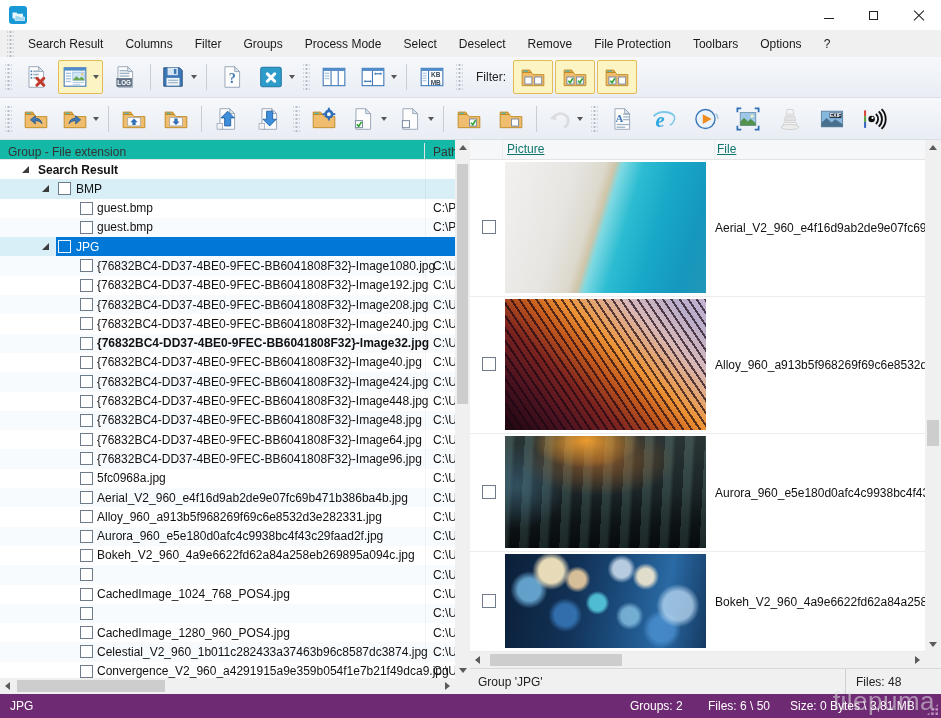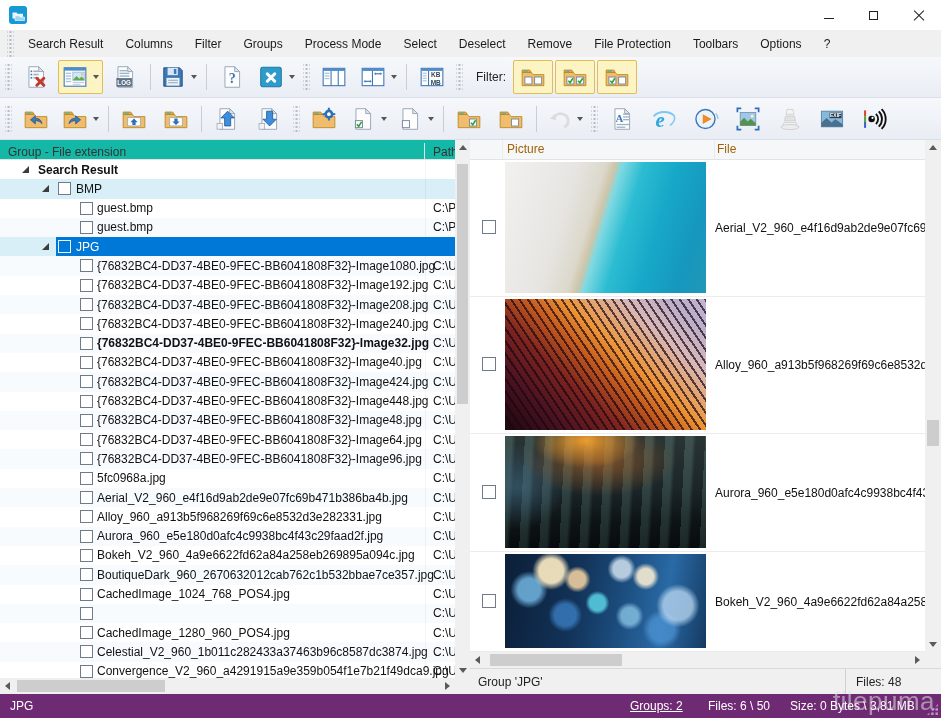--- a/index.html
+++ b/index.html
@@ -52,21 +52,21 @@
   .trow::after{content:"";position:absolute;left:425px;top:0;bottom:0;width:1px;background:rgba(0,0,0,0.045);}
   .trow.sel::after{display:none;}
   .caret{position:absolute;top:6px;width:0;height:0;border-left:7px solid transparent;border-bottom:7px solid #3c3c3c;}
   .cb{position:absolute;top:3px;width:13px;height:13px;background:#fff;border:1px solid #6e7b8a;}
   .trow.sel .cb{background:transparent;border-color:#e8f2fa;}
   .tlbl{position:absolute;top:2.5px;white-space:nowrap;}
   .trow.sel .tlbl{color:#fff;}
   .pathcell{position:absolute;left:433px;top:2.5px;white-space:nowrap;}
 
   .right-panel{position:relative;flex:1;height:100%;}
-  .rp-headers{height:20px;display:flex;background:#f6f7f8;border-bottom:1px solid #e3e3e3;font-size:12px;color:#a16207;}
+  .rp-headers{height:20px;display:flex;background:#f6f7f8;border-bottom:1px solid #e3e3e3;font-size:12px;color:#0f766e;text-decoration:underline;}
   .rp-h-blank{width:33px;border-right:1px solid #ececec;}
   .rp-h-picture{width:212px;padding:2px 0 0 4px;border-right:1px solid #ececec;}
   .rp-h-file{flex:1;padding:2px 0 0 2px;}
   .rp-rows{position:absolute;top:20px;left:0;right:16px;bottom:42px;overflow:hidden;background:#fff;}
   .prow{position:relative;border-bottom:1px solid #ececec;}
   .pcb{position:absolute;left:12px;top:50%;margin-top:-8px;width:14px;height:14px;border:1px solid #6e7b8a;background:#fff;}
   .pimg{position:absolute;left:35px;top:2px;bottom:3px;width:201px;}
   .pfile{position:absolute;left:245px;right:0;top:0;bottom:0;display:flex;align-items:center;font-size:12px;color:#111;white-space:nowrap;overflow:hidden;}
   .rp-status{position:absolute;left:0;right:0;bottom:0;height:26px;background:#f0f0f0;border-top:1px solid #d9d9d9;font-size:12px;color:#222;}
   .rp-status .gtext{position:absolute;left:8px;top:6px;}
@@ -84,21 +84,21 @@
   .hthumb{position:absolute;top:2px;height:12px;background:#cdcdcd;}
   .corner{position:absolute;background:#f0f0f0;}
   .tri-up{width:0;height:0;border-left:4px solid transparent;border-right:4px solid transparent;border-bottom:5px solid #5a5a5a;}
   .tri-down{width:0;height:0;border-left:4px solid transparent;border-right:4px solid transparent;border-top:5px solid #5a5a5a;}
   .tri-left{width:0;height:0;border-top:4px solid transparent;border-bottom:4px solid transparent;border-right:5px solid #5a5a5a;}
   .tri-right{width:0;height:0;border-top:4px solid transparent;border-bottom:4px solid transparent;border-left:5px solid #5a5a5a;}
 
   
   .statusbar{position:relative;height:24px;background:#6e2a72;color:#fff;font-size:12px;}
   .sb-left{position:absolute;left:10px;top:5px;}
-  .sb-groups{position:absolute;left:630px;top:5px;text-decoration:underline;}
+  .sb-groups{position:absolute;left:630px;top:5px;}
   .sb-files{position:absolute;left:708px;top:5px;}
   .sb-size{position:absolute;left:790px;top:5px;}
   .sgrip{position:absolute;right:2px;bottom:2px;width:13px;height:13px;background-image:radial-gradient(circle,#bc8fbe 1.2px,transparent 1.4px);background-size:4.3px 4.3px;clip-path:polygon(100% 0,100% 100%,0 100%);}
 
   .watermark{position:absolute;right:6px;bottom:1px;font-size:26px;color:#e2e2e2;opacity:.55;letter-spacing:.5px;pointer-events:none;z-index:50;}
 
   
   .img-aerial{background:linear-gradient(107deg,#f2f1ef 0%,#e6e5e2 30%,#dcd8cc 42%,#cfc5a9 46%,#7ed9e2 49%,#2cbcd2 58%,#17a8c8 72%,#1697bd 88%,#2197b8 100%);}
   .img-alloy{background:repeating-linear-gradient(56deg,rgba(25,6,18,.7) 0 2px,rgba(25,6,18,0) 2px 7px),linear-gradient(42deg,#1d0710 0%,#4a1220 18%,#7c231f 34%,#c65c1d 48%,#ec9334 58%,#d8b8b8 76%,#b9aecb 90%,#c3b4d2 100%);}
   .img-aurora{background:radial-gradient(ellipse 42% 38% at 40% 4%,rgba(245,160,45,.95),rgba(245,160,45,0) 65%),radial-gradient(ellipse 55% 45% at 47% 22%,rgba(200,110,35,.55),rgba(200,110,35,0) 70%),radial-gradient(ellipse 35% 55% at 6% 45%,rgba(70,120,150,.5),rgba(70,120,150,0) 70%),repeating-linear-gradient(93deg,rgba(90,130,125,.28) 0 7px,rgba(15,25,30,.3) 11px 20px),linear-gradient(180deg,#35403f 0%,#222c2e 45%,#0e1314 75%,#030404 100%);}
@@ -673,21 +673,20 @@
             <span class="tlbl" style="left: 97px;">Aurora_960_e5e180d0afc4c9938bc4f43c29faad2f.jpg</span>
             <span class="pathcell">C:\U</span>
           </div>
           <div class="trow">
             <span class="cb" style="left: 80px;"></span>
             <span class="tlbl" style="left: 97px;">Bokeh_V2_960_4a9e6622fd62a84a258eb269895a094c.jpg</span>
             <span class="pathcell">C:\U</span>
           </div>
           <div class="trow alt">
             <span class="cb" style="left: 80px;"></span>
-            <span class="tlbl" style="left: 97px;">BoutiqueDark_960_2670632012cab762c1b532bbae7ce357.jpg</span>
             <span class="pathcell">C:\U</span>
           </div>
           <div class="trow">
             <span class="cb" style="left: 80px;"></span>
             <span class="tlbl" style="left: 97px;">CachedImage_1024_768_POS4.jpg</span>
             <span class="pathcell">C:\U</span>
           </div>
           <div class="trow alt">
             <span class="cb" style="left: 80px;"></span>
             <span class="pathcell">C:\U</span>

